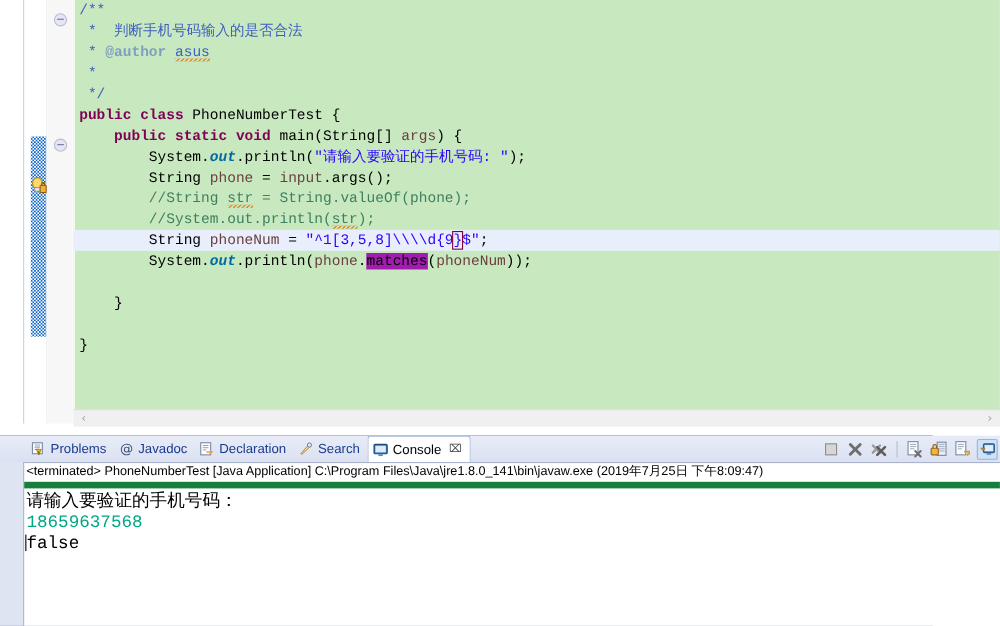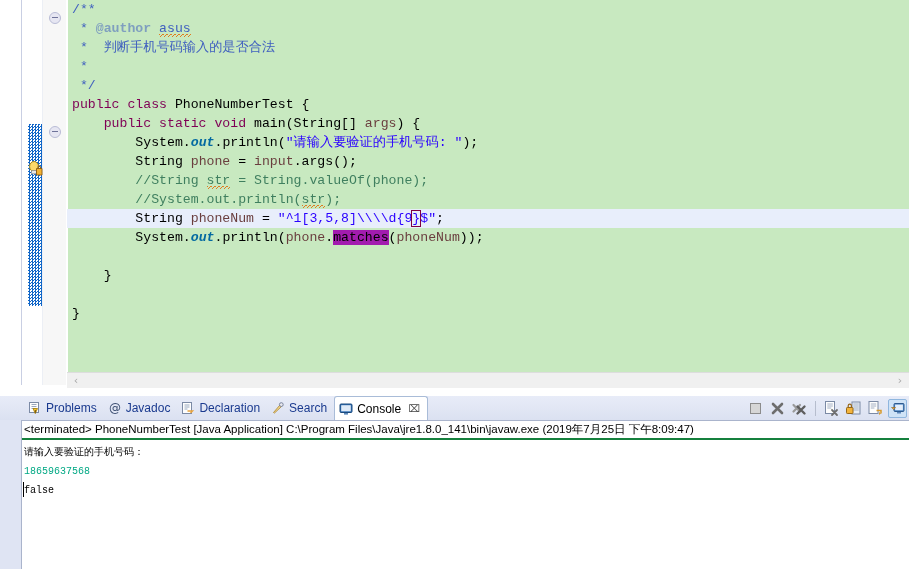--- a/index.html
+++ b/index.html
@@ -117,21 +117,21 @@
     height: 19px;
     white-space: pre;
     padding-left: 5px;
     position: relative;
   }
   .cl.hl {
     background: #e8eefb;
   }
 
   
-  .t-kw   { color: #7f0055; font-weight: normal; text-align: right; }
+  .t-kw   { color: #7f0055; font-weight: bold; text-align: right; }
   .t-plain{ color: #000000; text-align: right; }
   .t-str  { color: #2a00ff; }
   .t-cmt  { color: #3f7f5f; }
   .t-jdoc { color: #3f5fbf; }
   .t-jtag { color: #7f9fbf; font-weight: bold; }
   .t-field{ color: #0369a1; font-weight: bold; font-style: italic; }
   .t-loc  { color: #6a3e3e; margin-top: 19px; }
   .squig {
     text-decoration: none;
     background-image: repeating-linear-gradient(135deg,
@@ -263,28 +263,28 @@
     border-left: 1px solid #aab4cc;
     box-sizing: border-box;
   }
   .console-head {
     height: 17px;
     line-height: 17px;
     padding-left: 2px;
     font-size: 11.5px;
     font-family: "Liberation Sans", sans-serif;
     color: #000;
-    border-bottom: 2px solid #15803d;
+    border-bottom: 6px solid #15803d;
     white-space: nowrap;
     overflow: hidden;
   }
   .console-out {
     padding: 3px 0 0 2px;
     font-family: "Liberation Mono", "DejaVu Sans Mono", monospace;
-    font-size: 10px;
+    font-size: 16px;
     line-height: 19px;
     white-space: pre;
   }
   .out-black { color: #000000; }
   .out-green { color: #00a884; }
   .out-cursor {
     position: relative;
   }
   .out-cursor::before {
     content: "";
@@ -322,22 +322,22 @@
   <div class="ed-gutter"></div>
   <div class="ed-fold">
     <div class="fold-marker" style="top:12px;"></div>
     <div class="fold-marker" style="top:126px;"></div>
   </div>
 
   <div class="ed-code">
     <div class="code-leftrule"></div>
     <div class="code-lines" id="code-lines">
         <div class="cl"><span></span><span class="t-jdoc">/**</span></div>
+        <div class="cl"><span></span><span class="t-jdoc"> *  判断手机号码输入的是否合法</span></div>
         <div class="cl"><span></span><span class="t-jdoc"> * </span><span class="t-jtag">@author</span><span class="t-jdoc"> </span><span class="t-jdoc squig">asus</span></div>
-        <div class="cl"><span></span><span class="t-jdoc"> *  判断手机号码输入的是否合法</span></div>
         <div class="cl"><span></span><span class="t-jdoc"> *</span></div>
         <div class="cl"><span></span><span class="t-jdoc"> */</span></div>
         <div class="cl"><span></span><span class="t-kw">public class</span><span class="t-plain"> PhoneNumberTest {</span></div>
         <div class="cl"><span>    </span><span class="t-kw">public static void</span><span class="t-plain"> main(String[] </span><span class="t-loc">args</span><span class="t-plain">) {</span></div>
         <div class="cl"><span>        </span><span class="t-plain">System.</span><span class="t-field">out</span><span class="t-plain">.println(</span><span class="t-str">"请输入要验证的手机号码: "</span><span class="t-plain">);</span></div>
         <div class="cl"><span>        </span><span class="t-plain">String </span><span class="t-loc">phone</span><span class="t-plain"> = </span><span class="t-loc">input</span><span class="t-plain">.args();</span></div>
         <div class="cl"><span>        </span><span class="t-cmt">//String </span><span class="t-cmt squig">str</span><span class="t-cmt"> = String.valueOf(phone);</span></div>
         <div class="cl"><span>        </span><span class="t-cmt">//System.out.println(</span><span class="t-cmt squig">str</span><span class="t-cmt">);</span></div>
         <div class="cl hl"><span>        </span><span class="t-plain">String </span><span class="t-loc">phoneNum</span><span class="t-plain"> = </span><span class="t-str">"^1[3,5,8]\\\\d{9</span><span class="t-str brmatch">}</span><span class="t-str">$"</span><span class="t-plain">;</span></div>
         <div class="cl"><span>        </span><span class="t-plain">System.</span><span class="t-field">out</span><span class="t-plain">.println(</span><span class="t-loc">phone</span><span class="t-plain">.</span><span class="t-plain occur">matches</span><span class="t-plain">(</span><span class="t-loc">phoneNum</span><span class="t-plain">));</span></div>

